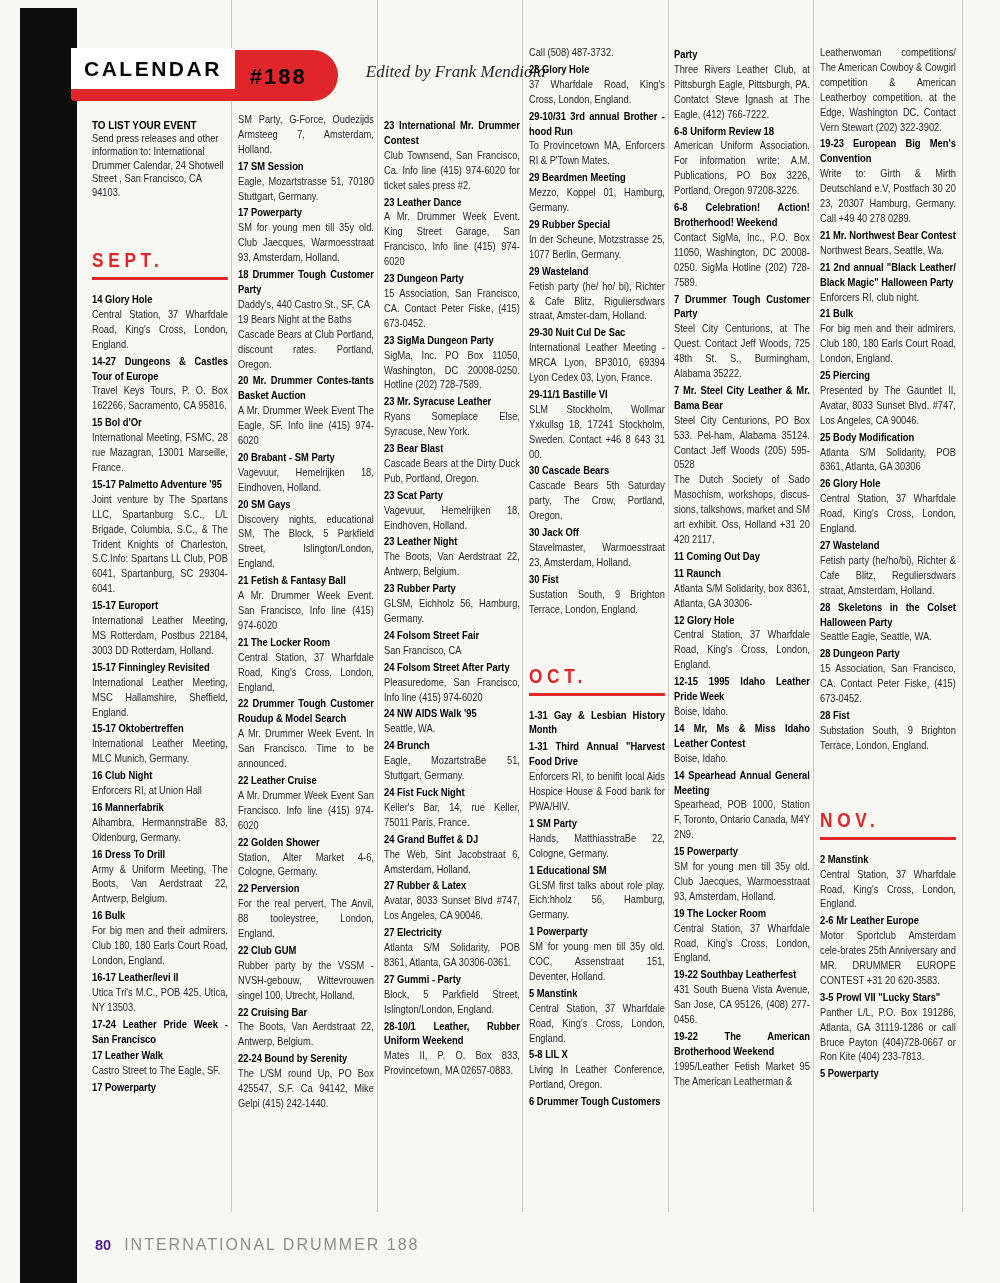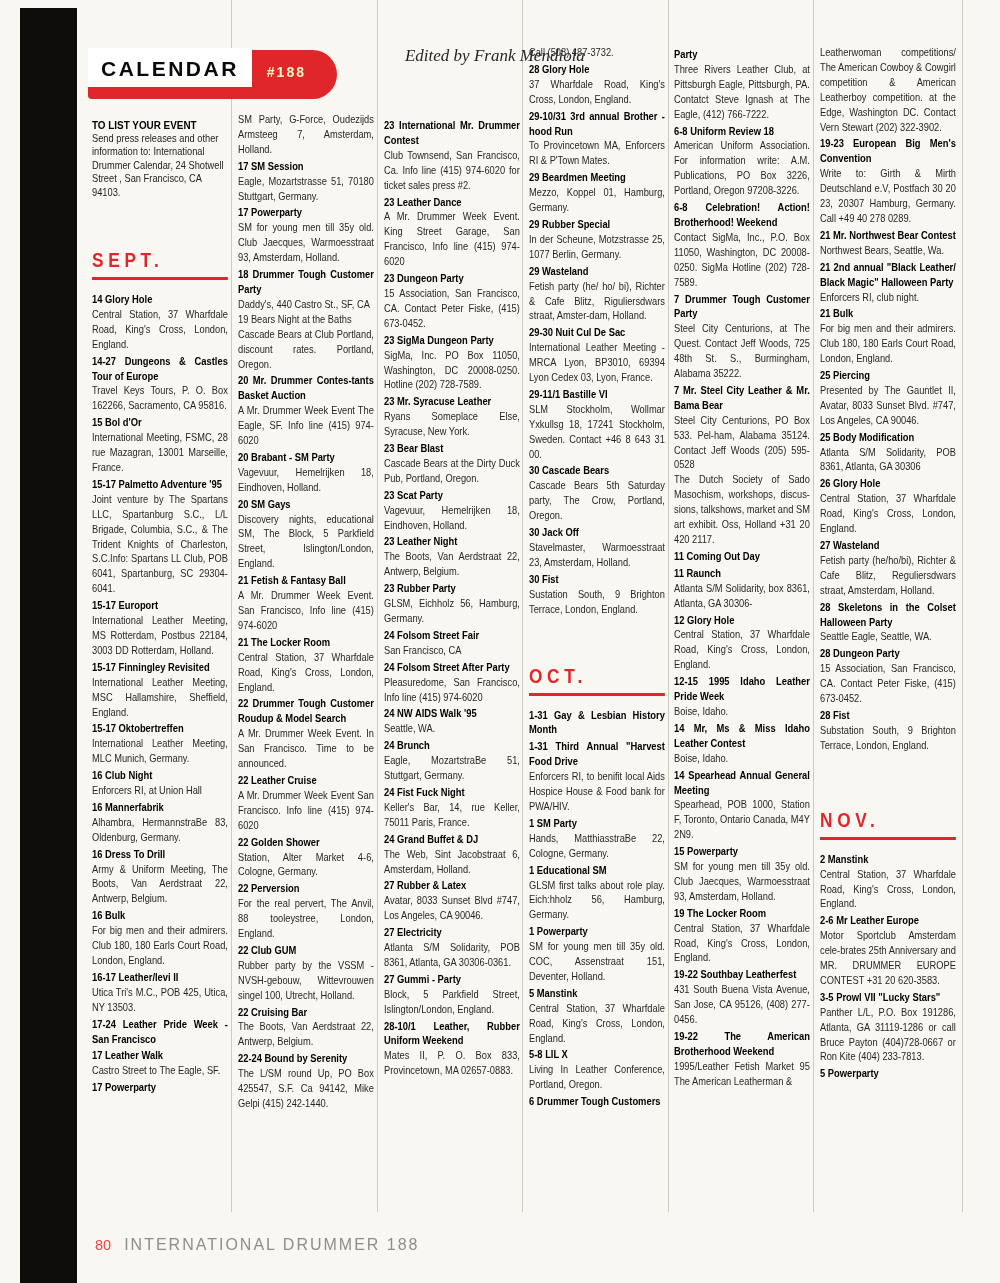--- a/index.html
+++ b/index.html
@@ -1,44 +1,44 @@
 <!DOCTYPE html>
 <html style="--accent: #e0262b; --rule: #cfc9bf; --strip: #0e0d0b; --muted: #8f8d88;"><head>
 <meta charset="utf-8">
 <style>
   html,body{margin:0;padding:0;background:#e9e6df;}
   .page{position:relative;width:1000px;height:1283px;background:#f9f7f2;overflow:hidden;
         font-family:"Liberation Sans","DejaVu Sans",sans-serif;color:#1c1c1c;}
   .black-strip{position:absolute;left:20px;top:8px;width:57px;height:1275px;background:var(--strip,#0e0d0b);}
   .vrule{position:absolute;top:0;width:1px;height:1212px;background:var(--rule,#cfc9bf);}
-  .masthead{position:absolute;left:88px;top:50px;display:flex;gap:40px;}
+  .masthead{position:absolute;left:71px;top:50px;display:flex;align-items:center;}
   .badge{display:flex;align-items:stretch;border:5px solid var(--accent,#e0262b);
          border-radius:4px 26px 26px 4px;background:var(--accent,#e0262b);}
   .badge-title{position:relative;top:-7px;left:-5px;display:inline-block;background:#fff;color:#0a0a0a;
                font-weight:bold;font-size:21px;letter-spacing:2.5px;padding:9px 13px 6px 13px;white-space:nowrap;}
-  .badge-issue{display:inline-block;background:var(--accent,#e0262b);color:#fef9c3;font-weight:bold;
-               font-size:14px;letter-spacing:2px;padding:9px 26px 6px 10px;border-radius:0 20px 20px 0;white-space:nowrap;}
+  .badge-issue{display:inline-block;background:var(--accent,#e0262b);color:#000000;font-weight:bold;
+               font-size:22px;letter-spacing:2px;padding:9px 26px 6px 10px;border-radius:0 20px 20px 0;white-space:nowrap;}
   .edited-by{margin-left:28px;font-family:"Liberation Serif","DejaVu Serif",serif;font-style:italic;
              font-size:17px;color:#262626;position:relative;top:-4px;white-space:nowrap;}
   .col{position:absolute;width:158px;transform:scaleX(0.86);transform-origin:left top;overflow:hidden;}
   .col1{left:92px;top:118px;height:1082px;}
   .col2{left:238px;top:112px;height:1092px;}
   .col3{left:384px;top:116px;height:1088px;}
   .col4{left:529px;top:45px;height:1152px;}
   .col5{left:674px;top:45px;height:1152px;}
   .col6{left:820px;top:45px;height:1152px;}
   .introhead{font-weight:bold;font-size:11.5px;line-height:14px;color:#000;}
   .intro{font-size:10.8px;line-height:13.4px;text-align:left;color:#222;}
   .bold{font-weight:bold;font-size:10.9px;line-height:14.9px;color:#000;text-align:justify;margin-top:2px;}
   .body{font-size:10.8px;line-height:14.9px;text-align:justify;color:#262626;}
   .section{color:var(--accent,#e0262b);font-weight:bold;font-size:20px;letter-spacing:5.5px;
            padding-bottom:5px;border-bottom:3.5px solid var(--accent,#e0262b);margin:22px 0 12px 0;}
   .gap{width:100%;}
   .footer{position:absolute;left:95px;top:1236px;display:flex;align-items:baseline;}
-  .pageno{font-weight:normal;font-size:14.5px;color:#ef4444;}
+  .pageno{font-weight:bold;font-size:14.5px;color:#4c1d95;}
   .mag{margin-left:13px;font-size:16px;letter-spacing:2px;color:var(--muted,#8f8d88);}
 </style>
 </head>
 <body>
 
 <div class="page">
   <div class="black-strip"></div>
 
   <div class="vrule" style="left:231px"></div>
   <div class="vrule" style="left:377px"></div>

